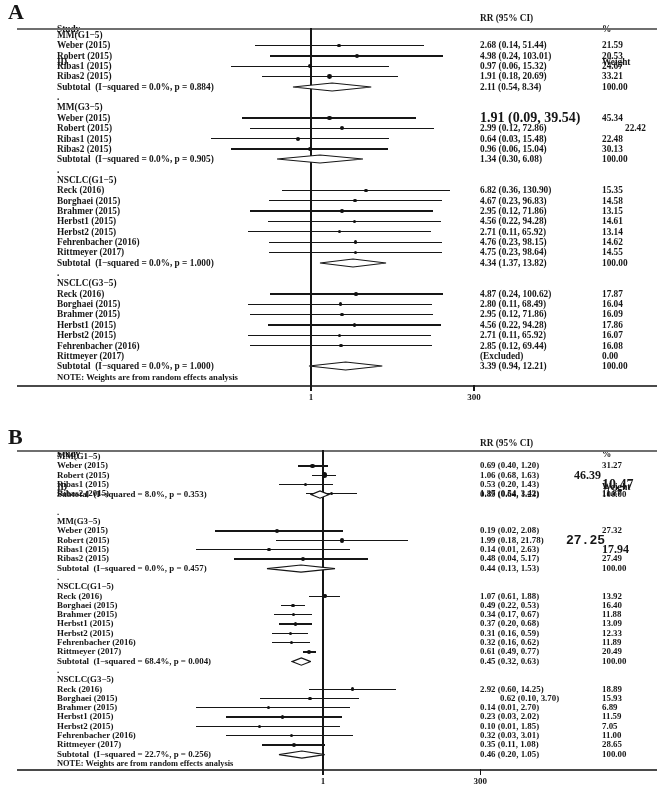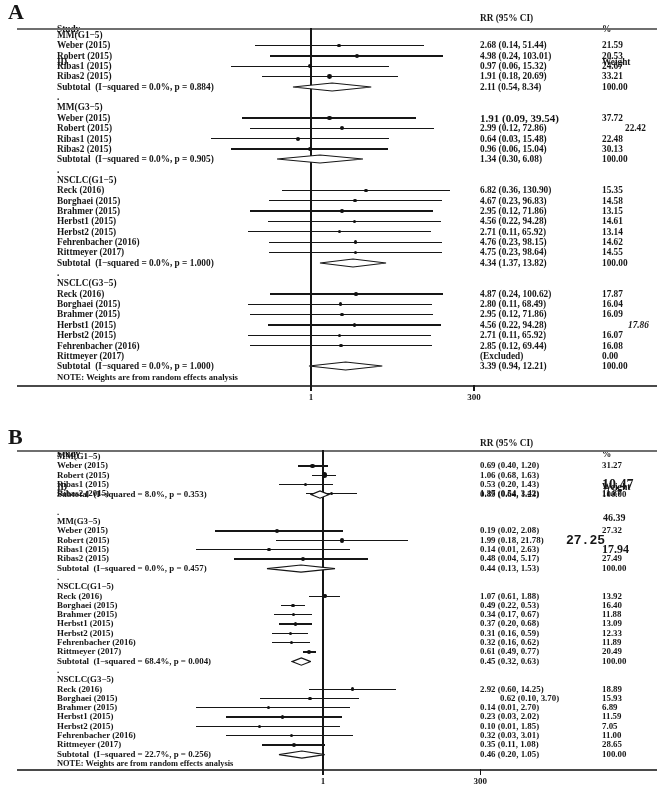--- a/index.html
+++ b/index.html
@@ -82,22 +82,22 @@
       <div class="frow" style="top: 92.1px; height: 10.35px;">
         <div class="rlabel" style="left: 57px; line-height: 10.35px; font-size: 9.3px;">.</div>
       </div>
       <div class="frow" style="top: 102.45px; height: 10.35px;">
         <div class="rlabel" style="left: 57px; line-height: 10.35px; font-size: 9.3px;">MM(G3−5)</div>
       </div>
       <div class="frow" style="top: 112.8px; height: 10.35px;">
         <div class="rlabel" style="left: 57px; line-height: 10.35px; font-size: 9.3px;">Weber (2015)</div>
         <div style="position: absolute; left: 242.189px; width: 173.896px; top: 4.525px; height: 1.3px; background: rgb(22, 22, 22);"></div>
         <div style="position: absolute; left: 327.393px; top: 3.07644px; width: 4.19712px; height: 4.19712px; background: rgb(17, 17, 17); border-radius: 50%;"></div>
-        <div class="efftxt" style="left: 480px; line-height: 10.35px; font-size: 11px;">1.91 (0.09, 39.54)</div>
-        <div class="wttxt" style="left: 602px; line-height: 10.35px; font-size: 9.3px;">37.72</div>
+        <div class="efftxt" style="left: 480px; line-height: 10.35px; font-size: 14px;">1.91 (0.09, 39.54)</div>
+        <div class="wttxt" style="left: 602px; line-height: 10.35px; font-size: 9.3px;">45.34</div>
       </div>
       <div class="frow" style="top: 123.15px; height: 10.35px;">
         <div class="rlabel" style="left: 57px; line-height: 10.35px; font-size: 9.3px;">Robert (2015)</div>
         <div style="position: absolute; left: 250.41px; width: 183.142px; top: 4.525px; height: 1.3px; background: rgb(22, 22, 22);"></div>
         <div style="position: absolute; left: 340.292px; top: 3.16788px; width: 4.01424px; height: 4.01424px; background: rgb(17, 17, 17); border-radius: 50%;"></div>
         <div class="efftxt" style="left: 480px; line-height: 10.35px; font-size: 9.3px;">2.99 (0.12, 72.86)</div>
         <div class="wttxt" style="left: 602px; line-height: 10.35px; font-size: 9.3px; margin-left: 23px;">22.42</div>
       </div>
       <div class="frow" style="top: 133.5px; height: 10.35px;">
         <div class="rlabel" style="left: 57px; line-height: 10.35px; font-size: 9.3px;">Ribas1 (2015)</div>
@@ -209,21 +209,21 @@
         <div style="position: absolute; left: 250.41px; width: 182.747px; top: 4.525px; height: 1.3px; background: rgb(22, 22, 22);"></div>
         <div style="position: absolute; left: 340.135px; top: 3.39576px; width: 3.55848px; height: 3.55848px; background: rgb(17, 17, 17); border-radius: 50%;"></div>
         <div class="efftxt" style="left: 480px; line-height: 10.35px; font-size: 9.3px;">2.95 (0.12, 71.86)</div>
         <div class="wttxt" style="left: 602px; line-height: 10.35px; font-size: 9.3px;">16.09</div>
       </div>
       <div class="frow" style="top: 319.8px; height: 10.35px;">
         <div class="rlabel" style="left: 57px; line-height: 10.35px; font-size: 9.3px;">Herbst1 (2015)</div>
         <div style="position: absolute; left: 267.731px; width: 173.185px; top: 4.525px; height: 1.3px; background: rgb(22, 22, 22);"></div>
         <div style="position: absolute; left: 352.517px; top: 3.33204px; width: 3.68592px; height: 3.68592px; background: rgb(17, 17, 17); border-radius: 50%;"></div>
         <div class="efftxt" style="left: 480px; line-height: 10.35px; font-size: 9.3px;">4.56 (0.22, 94.28)</div>
-        <div class="wttxt" style="left: 628px; line-height: 10.35px; font-size: 9.3px; font-style: italic;">17.86</div>
+        <div class="wttxt" style="left: 602px; line-height: 10.35px; font-size: 9.3px;">17.86</div>
       </div>
       <div class="frow" style="top: 330.15px; height: 10.35px;">
         <div class="rlabel" style="left: 57px; line-height: 10.35px; font-size: 9.3px;">Herbst2 (2015)</div>
         <div style="position: absolute; left: 247.924px; width: 182.768px; top: 4.525px; height: 1.3px; background: rgb(22, 22, 22);"></div>
         <div style="position: absolute; left: 337.711px; top: 3.39648px; width: 3.55704px; height: 3.55704px; background: rgb(17, 17, 17); border-radius: 50%;"></div>
         <div class="efftxt" style="left: 480px; line-height: 10.35px; font-size: 9.3px;">2.71 (0.11, 65.92)</div>
         <div class="wttxt" style="left: 602px; line-height: 10.35px; font-size: 9.3px;">16.07</div>
       </div>
       <div class="frow" style="top: 340.5px; height: 10.35px;">
         <div class="rlabel" style="left: 57px; line-height: 10.35px; font-size: 9.3px;">Fehrenbacher (2016)</div>
@@ -276,21 +276,21 @@
         <div style="position: absolute; left: 297.731px; width: 30.2972px; top: 4px; height: 1.3px; background: rgb(22, 22, 22);"></div>
         <div style="position: absolute; left: 310.441px; top: 2.32428px; width: 4.65144px; height: 4.65144px; background: rgb(17, 17, 17); border-radius: 50%;"></div>
         <div class="efftxt" style="left: 480px; line-height: 9.3px; font-size: 8.9px;">0.69 (0.40, 1.20)</div>
         <div class="wttxt" style="left: 602px; line-height: 9.3px; font-size: 8.9px;">31.27</div>
       </div>
       <div class="frow" style="top: 45.6px; height: 9.3px;">
         <div class="rlabel" style="left: 57px; line-height: 9.3px; font-size: 8.9px;">Robert (2015)</div>
         <div style="position: absolute; left: 312.364px; width: 24.1096px; top: 4px; height: 1.3px; background: rgb(22, 22, 22);"></div>
         <div style="position: absolute; left: 321.737px; top: 1.77996px; width: 5.74008px; height: 5.74008px; background: rgb(17, 17, 17); border-radius: 50%;"></div>
         <div class="efftxt" style="left: 480px; line-height: 9.3px; font-size: 8.9px;">1.06 (0.68, 1.63)</div>
-        <div class="wttxt" style="left: 603px; line-height: 9.3px; font-size: 10px; margin-top: 42px;">46.39</div>
+        <div class="wttxt" style="left: 574px; line-height: 9.3px; font-size: 12px;">46.39</div>
       </div>
       <div class="frow" style="top: 54.9px; height: 9.3px;">
         <div class="rlabel" style="left: 57px; line-height: 9.3px; font-size: 8.9px;">Ribas1 (2015)</div>
         <div style="position: absolute; left: 278.615px; width: 54.2484px; top: 4px; height: 1.3px; background: rgb(22, 22, 22);"></div>
         <div style="position: absolute; left: 303.915px; top: 3.07308px; width: 3.15384px; height: 3.15384px; background: rgb(17, 17, 17); border-radius: 50%;"></div>
         <div class="efftxt" style="left: 480px; line-height: 9.3px; font-size: 8.9px;">0.53 (0.20, 1.43)</div>
         <div class="wttxt" style="left: 602px; line-height: 9.3px; font-size: 14px;">10.47</div>
       </div>
       <div class="frow" style="top: 64.2px; height: 9.3px;">
         <div class="rlabel" style="left: 57px; line-height: 9.3px; font-size: 8.9px;">Ribas2 (2015)</div>

